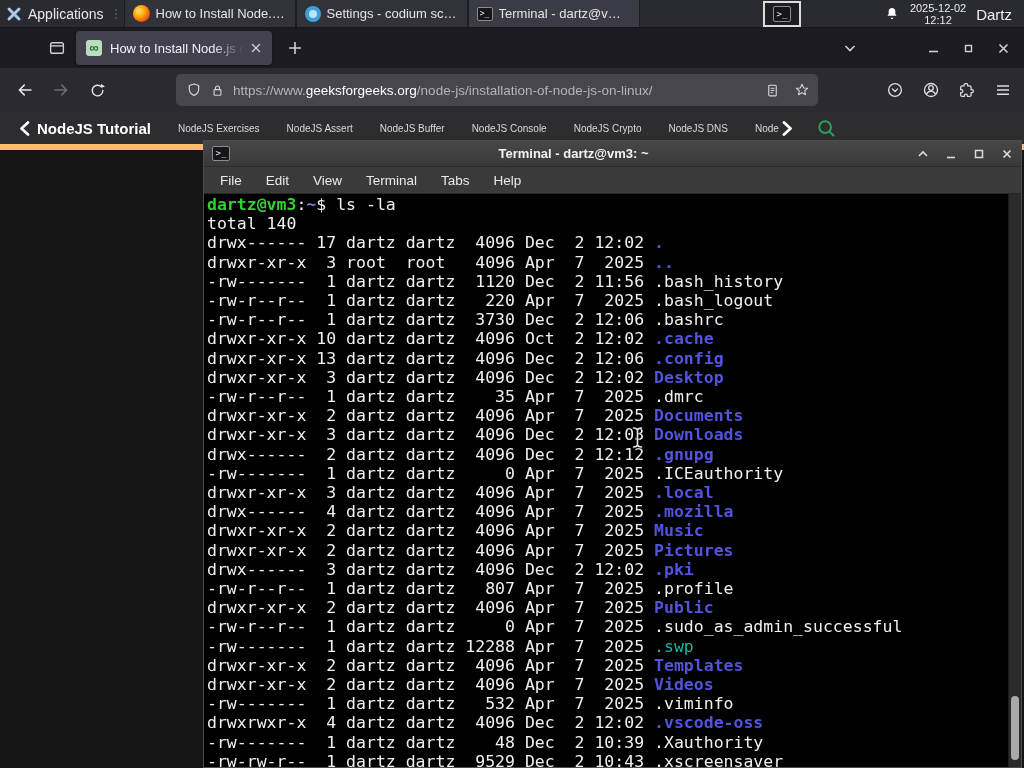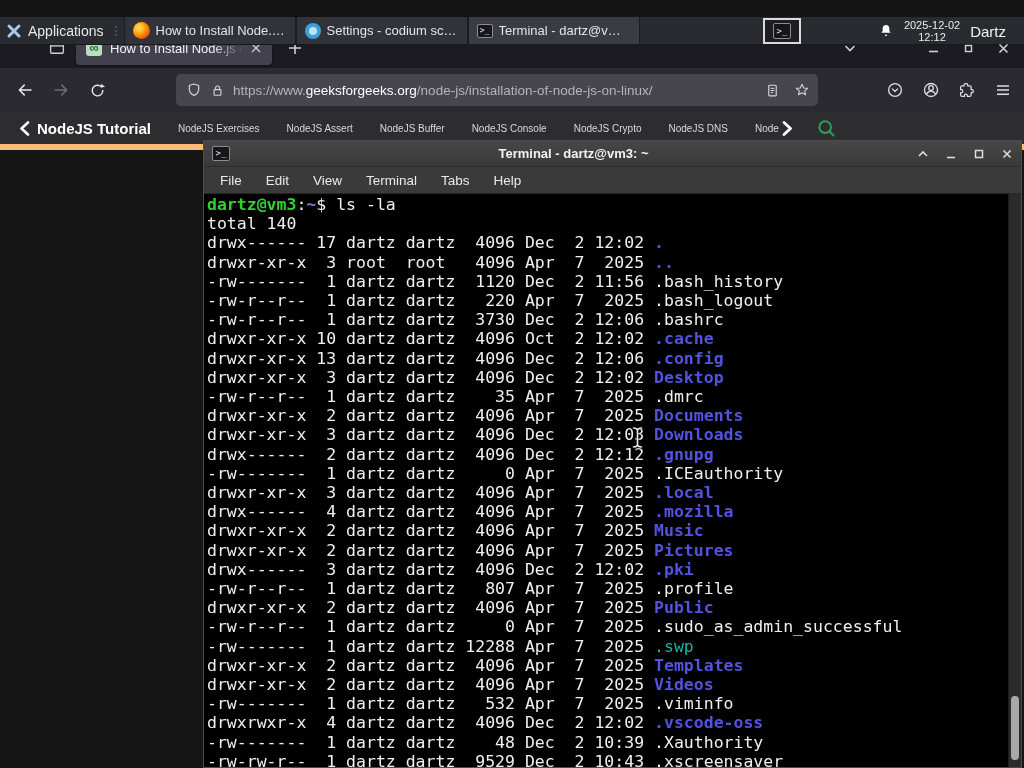--- a/index.html
+++ b/index.html
@@ -1,35 +1,35 @@
 <!DOCTYPE html>
 <html><head>
 <meta charset="utf-8">
 <style>
   * { margin:0; padding:0; box-sizing:border-box; }
   html,body { width:1024px; height:768px; overflow:hidden; background:#141414; }
   body { font-family:"Liberation Sans", sans-serif; position:relative; }
   #screen { position:absolute; inset:0; width:1024px; height:768px; overflow:hidden; }
 
   
-  .panel { position:absolute; left:0; top:0; width:1024px; height:28px; background:#2a2a31; display:flex; align-items:stretch; z-index:20; border-bottom:1px solid #17171c;margin-top:17px; }
+  .panel { position:absolute; left:0; top:0; width:1024px; height:28px; background:#2a2a31; display:flex; align-items:stretch; z-index:20; border-bottom:1px solid #17171c; }
   .apps-btn { display:flex; align-items:center; gap:6px; padding:0 8px 0 6px; color:#e8e8e8; font-size:14px; }
   .panel-grip { width:8px; display:flex; flex-direction:column; justify-content:center; gap:2px; align-items:center; margin-right:4px; }
   .panel-grip i { width:2px; height:2px; background:#5a5a64; border-radius:50%; display:block; }
   .winbtns { display:flex; align-items:stretch; }
   .winbtn { width:172px; display:flex; align-items:center; gap:6px; padding:0 8px; background:#32323b; border-left:1px solid #1b1b22; border-right:1px solid #1b1b22; color:#e4e4e8; font-size:13px; }
   .winbtn.active { background:#3b3b46; }
   .winbtn .t { white-space:nowrap; overflow:hidden; text-overflow:ellipsis; }
   .ffball { width:17px; height:17px; border-radius:50%; background:radial-gradient(circle at 35% 35%, #ffd54d 10%, #ff9500 45%, #e8491f 75%, #b5361f 100%); flex:0 0 auto; }
   .codball { width:16px; height:16px; border-radius:50%; background:#3da0d8; flex:0 0 auto; position:relative; }
   .codball::after{ content:""; position:absolute; left:4px; top:4px; width:8px; height:8px; border-radius:50%; background:#bfe3f5; }
   .miniterm { width:16px; height:14px; background:#15151a; border:1px solid #8b8b94; border-radius:2px; color:#e8e8e8; font-family:"DejaVu Sans Mono", monospace; font-size:8px; line-height:12px; text-align:center; flex:0 0 auto; }
   .tray-term { position:absolute; left:763px; top:1px; width:38px; height:26px; border:2px solid #dcdcdc; background:#1d1d22; display:flex; align-items:center; justify-content:center; }
   .tray-term .miniterm { width:18px; height:16px; font-size:9px; line-height:14px; }
-  .tray-right { position:absolute; right:0; top:0; height:28px; display:flex; align-items:center; gap:10px; padding-right:18px; }
+  .tray-right { position:absolute; right:0; top:0; height:28px; display:flex; align-items:center; gap:10px; padding-right:12px; }
   .clock { text-align:center; color:#ececec; font-size:11px; line-height:12px; }
   .user-label { color:#f2f2f2; font-size:15px; }
 
   
   .tabbar { position:absolute; left:0; top:28px; width:1024px; height:40px; background:#1c1b22; display:flex; align-items:center; }
   .ffview { width:30px; height:30px; margin-left:42px; display:flex; align-items:center; justify-content:center; color:#cfcfd8; }
   .tab { position:relative; width:196px; height:34px; margin-left:4px; background:#42414d; border-radius:4px; display:flex; align-items:center; padding:0 6px 0 10px; box-shadow:0 1px 3px rgba(0,0,0,.4); }
   .favicon { width:16px; height:16px; border-radius:3px; background:#bcdcbc; color:#1e6e34; font-size:13px; line-height:15px; text-align:center; font-weight:bold; flex:0 0 auto; }
   .tab .title { margin-left:8px; color:#f3f3f7; font-size:13px; white-space:nowrap; overflow:hidden; flex:1;
     -webkit-mask-image:linear-gradient(90deg,#000 75%,transparent 98%); mask-image:linear-gradient(90deg,#000 75%,transparent 98%); }

